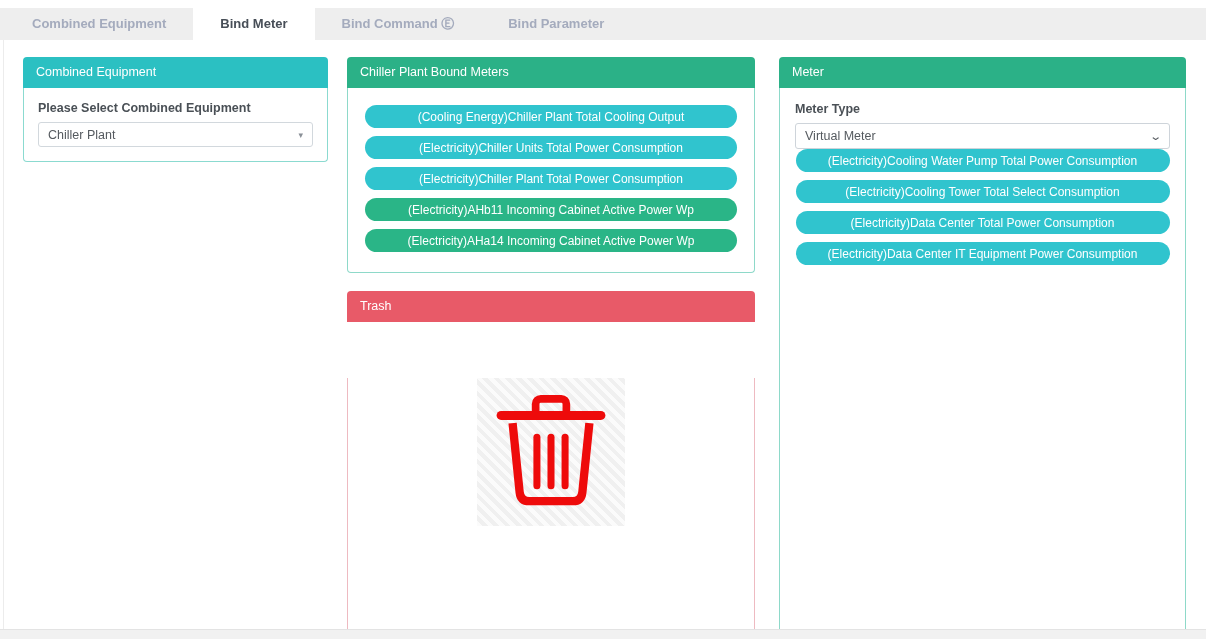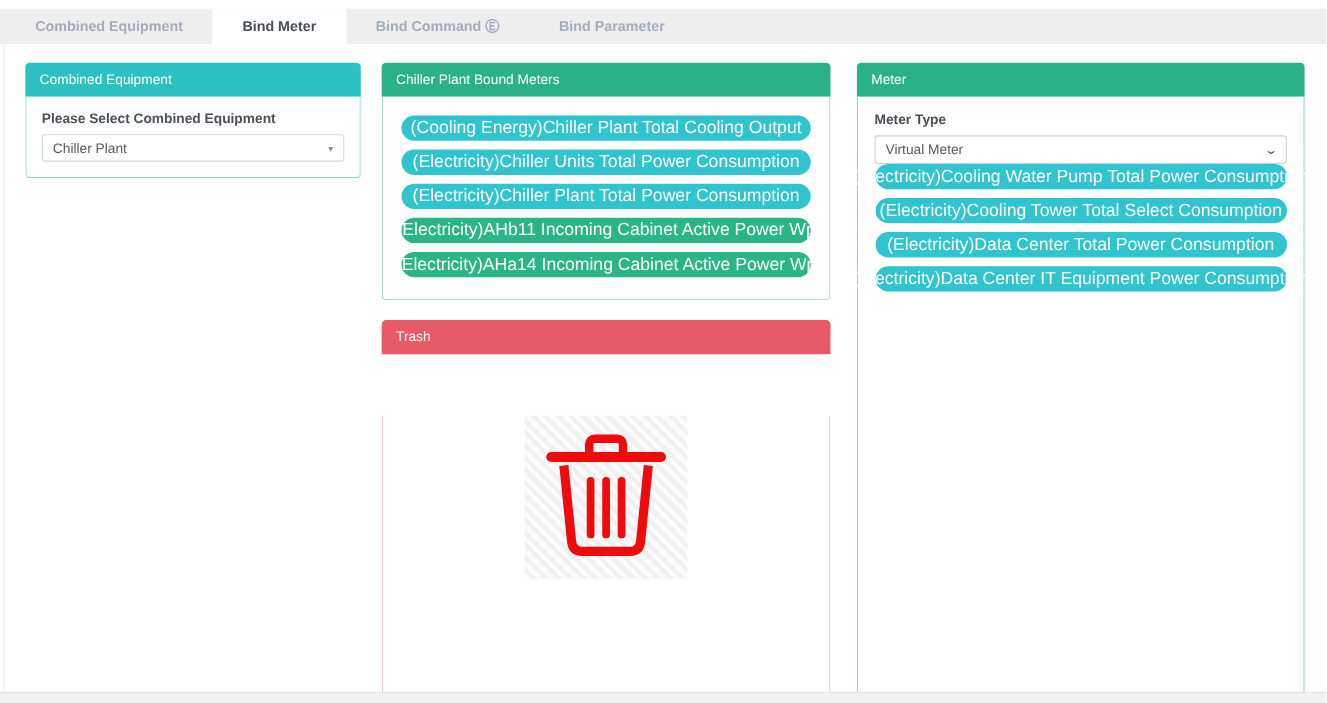--- a/index.html
+++ b/index.html
@@ -80,21 +80,21 @@
   #bound-panel .panel-body {
     border-color: #8ed9c9;
     padding: 17px 0 20px 0;
     display: flex; flex-direction: column; align-items: center; gap: 8px;
   }
   .pill {
     width: 372px; height: 23px;
     border-radius: 12px;
     background: #30c4ce;
     color: #ffffff;
-    font-size: 16px;
+    font-size: 12px;
     display: flex; align-items: center; justify-content: center;
     cursor: pointer;
     white-space: nowrap;
   }
   
   #trash-panel { left: 347px; top: 291px; width: 408px; }
   #trash-panel .panel-header { background: #e85a68; }
   #trash-panel .panel-body {
     border-color: #eebac1;
     height: 302px;

